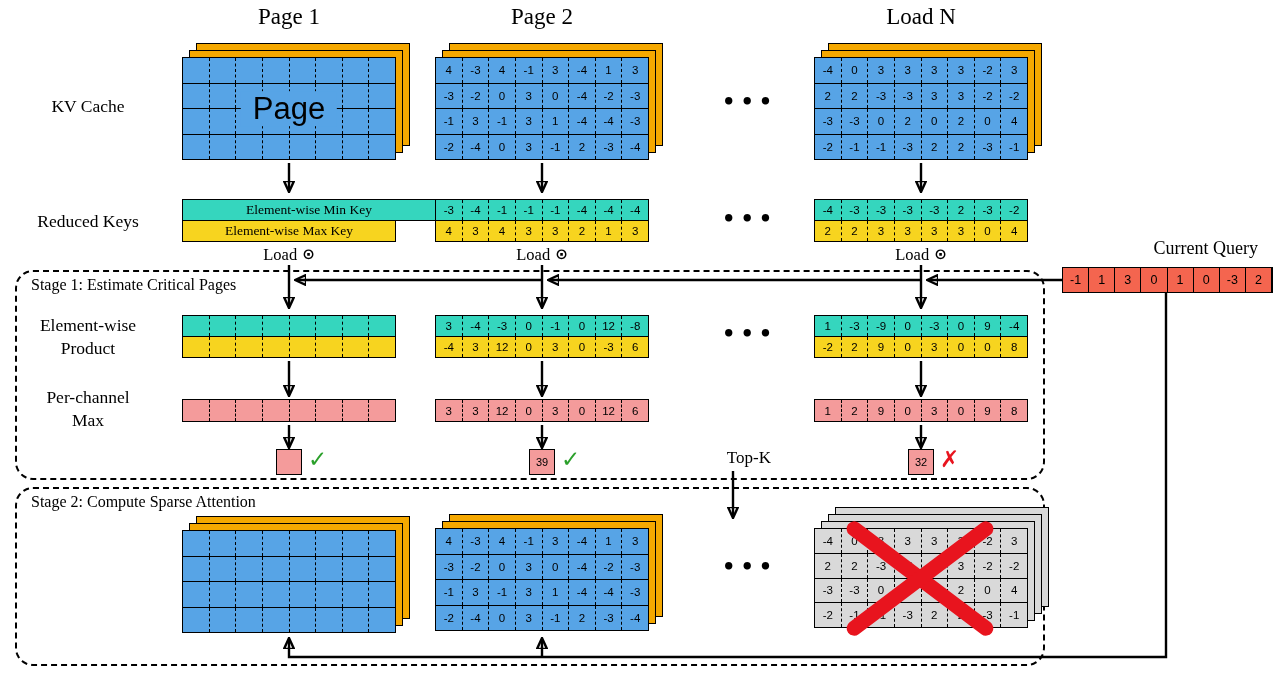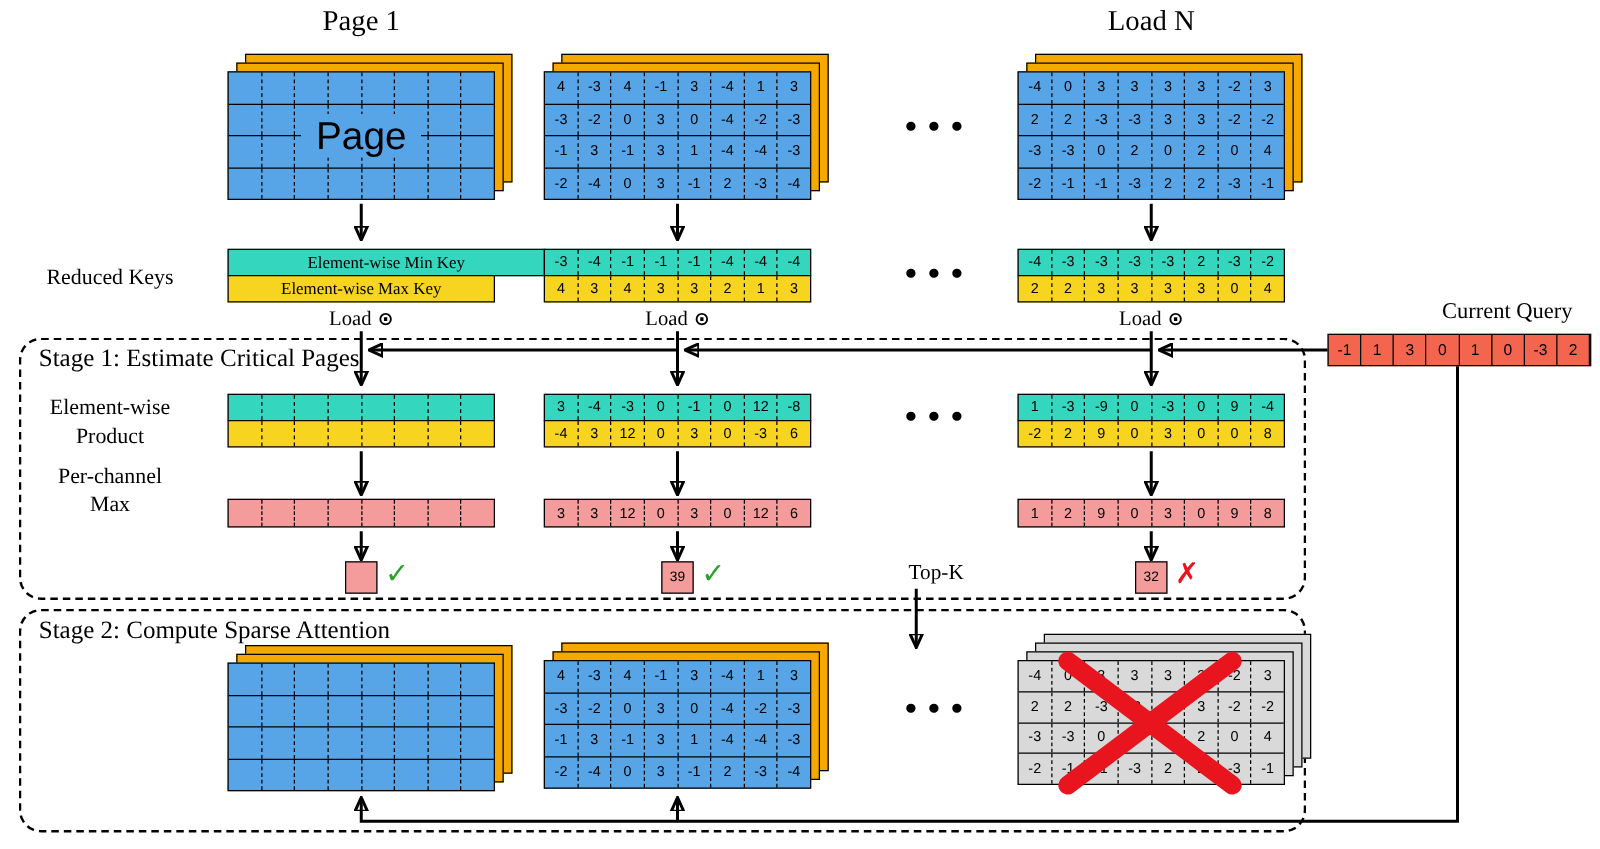--- a/index.html
+++ b/index.html
@@ -32,23 +32,23 @@
   .bar.pink{background:var(--c-pink)}
   .bar.redbg{background:var(--c-red)}
   .bar.solid-sep .cell{border-right:1.4px solid #000;font-size:12.5px}
   .label-bar{align-items:center;justify-content:center;font-size:13.5px}
 
   .keys-label{position:absolute;left:50%;top:50%;transform:translate(-50%,-50%);
               font:31px "Liberation Sans",sans-serif;background:var(--c-blue);
               padding:0 12px;line-height:1.15}
 
   .stagebox{position:absolute;border:2px dashed #000;border-radius:18px}
-  .stage-title{position:absolute;left:14px;top:4px;font-size:20px}
-
-  .load{position:absolute;width:104px;display:flex;justify-content:center;align-items:center;
+  .stage-title{position:absolute;left:14px;top:4px;font-size:16px}
+
+  .load{position:absolute;width:104px;display:flex;justify-content:center;
         gap:5px;font-size:16.5px}
   .odot{font-family:"DejaVu Sans",sans-serif;font-size:15px;font-weight:bold}
 
   .dots{position:absolute;font:700 21px "DejaVu Sans",sans-serif;letter-spacing:5px}
 
   .sumbox{position:absolute;width:26px;height:26px;background:var(--c-pink);border:1.6px solid #000;
           display:flex;align-items:center;justify-content:center;font:11px "Liberation Sans",sans-serif}
   .mark{position:absolute;font:700 23px "DejaVu Sans",sans-serif;line-height:1}
   .check{color:var(--c-check_green)}
   .cross{color:var(--c-cross_red)}
@@ -71,28 +71,30 @@
 <div id="canvas">
 
   <div class="stagebox" style="left:15px;top:270px;width:1030px;height:210px">
     <div class="stage-title">Stage 1: Estimate Critical Pages</div>
   </div>
   <div class="stagebox" style="left:15px;top:487px;width:1030px;height:179px">
     <div class="stage-title">Stage 2: Compute Sparse Attention</div>
   </div>
 
   <div class="hdr" style="left:209px;top:4px">Page 1</div>
+  <div class="hdr" style="left:462px;top:4px">Page 2</div>
   <div class="hdr" style="left:841px;top:4px">Load N</div>
 
+  <div class="side" style="top:95px">KV Cache</div>
   <div class="side" style="top:210px">Reduced Keys</div>
   <div class="side" style="top:314px">
     <div>Element-wise</div>
     <div>Product</div>
   </div>
-  <div class="side" style="top:369px">
+  <div class="side" style="top:386px">
     <div>Per-channel</div>
     <div>Max</div>
   </div>
 
   <div class="stack" style="left:182px;top:57px;width:214px;height:103px">
     <div class="sheet b2 orange"></div>
     <div class="sheet b1 orange"></div>
     <div class="sheet blue">
       <div class="grid">
           <div class="grid-row">

